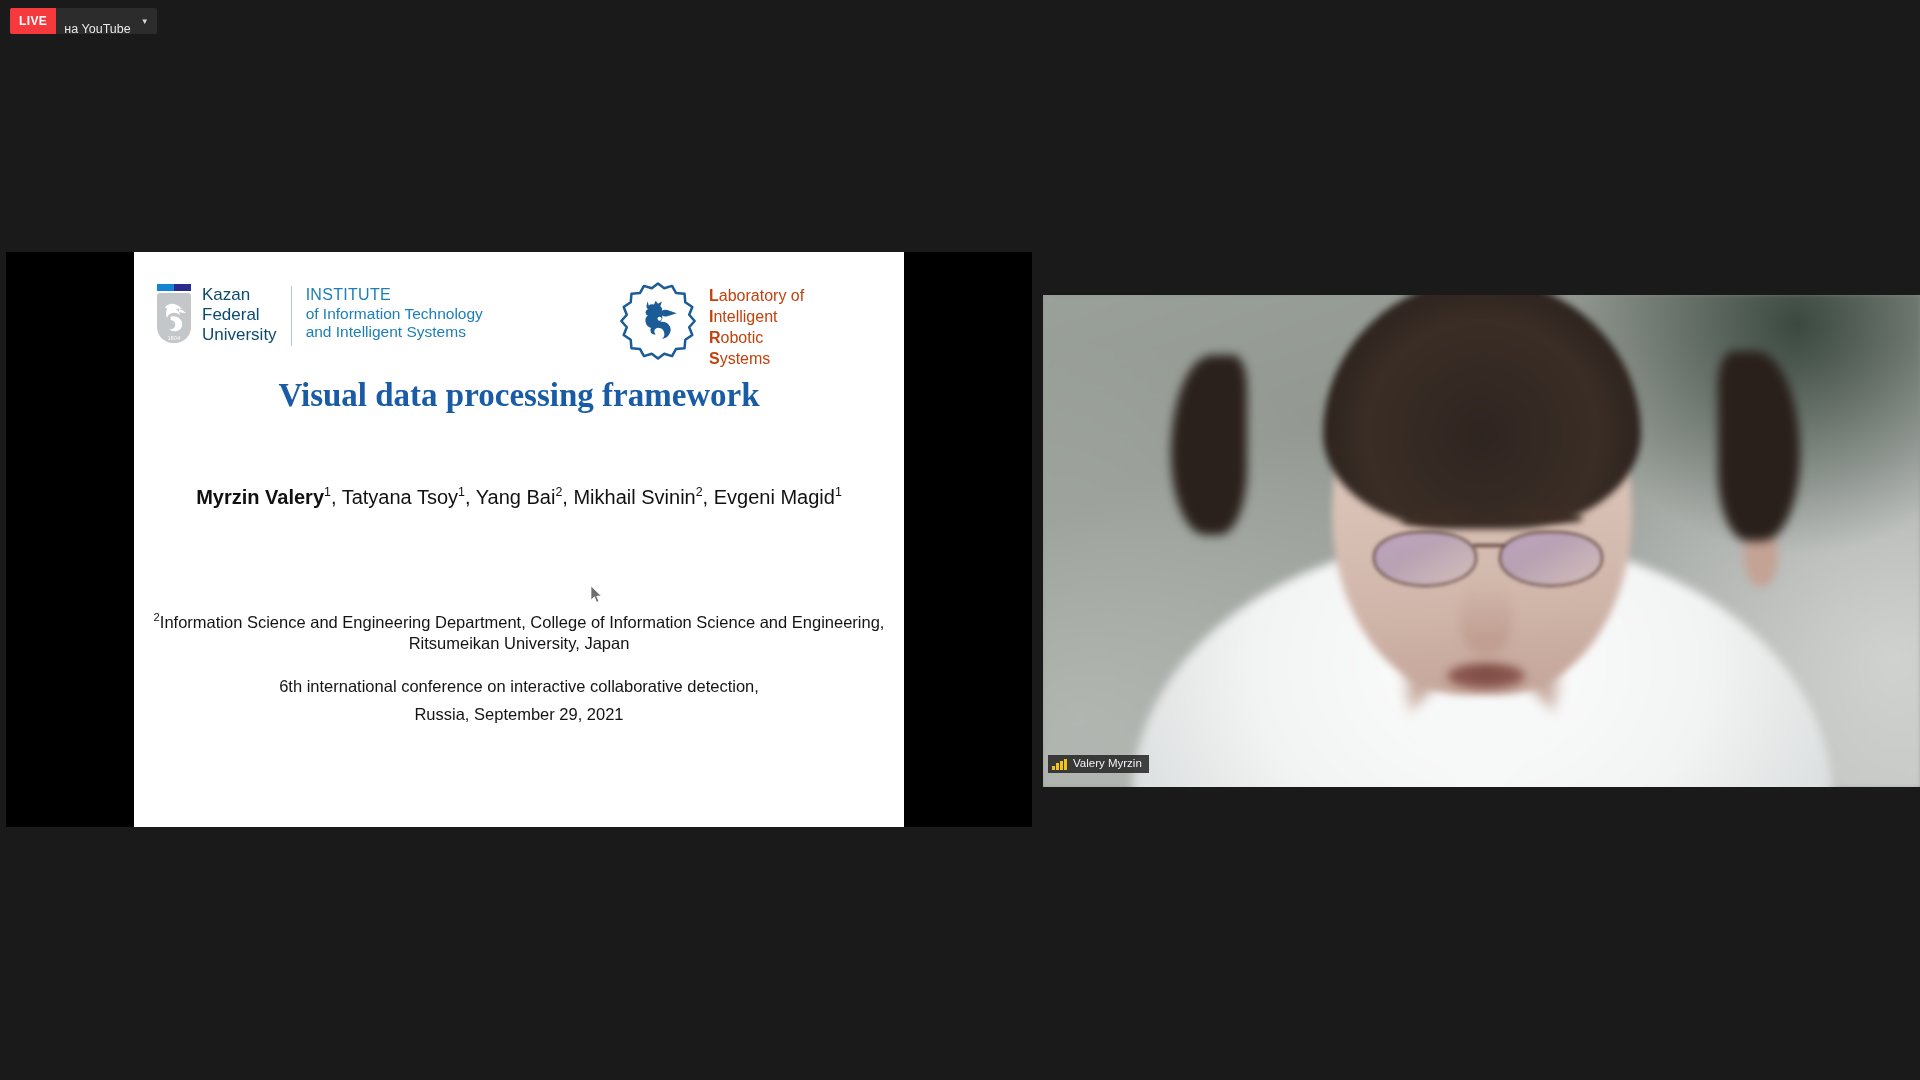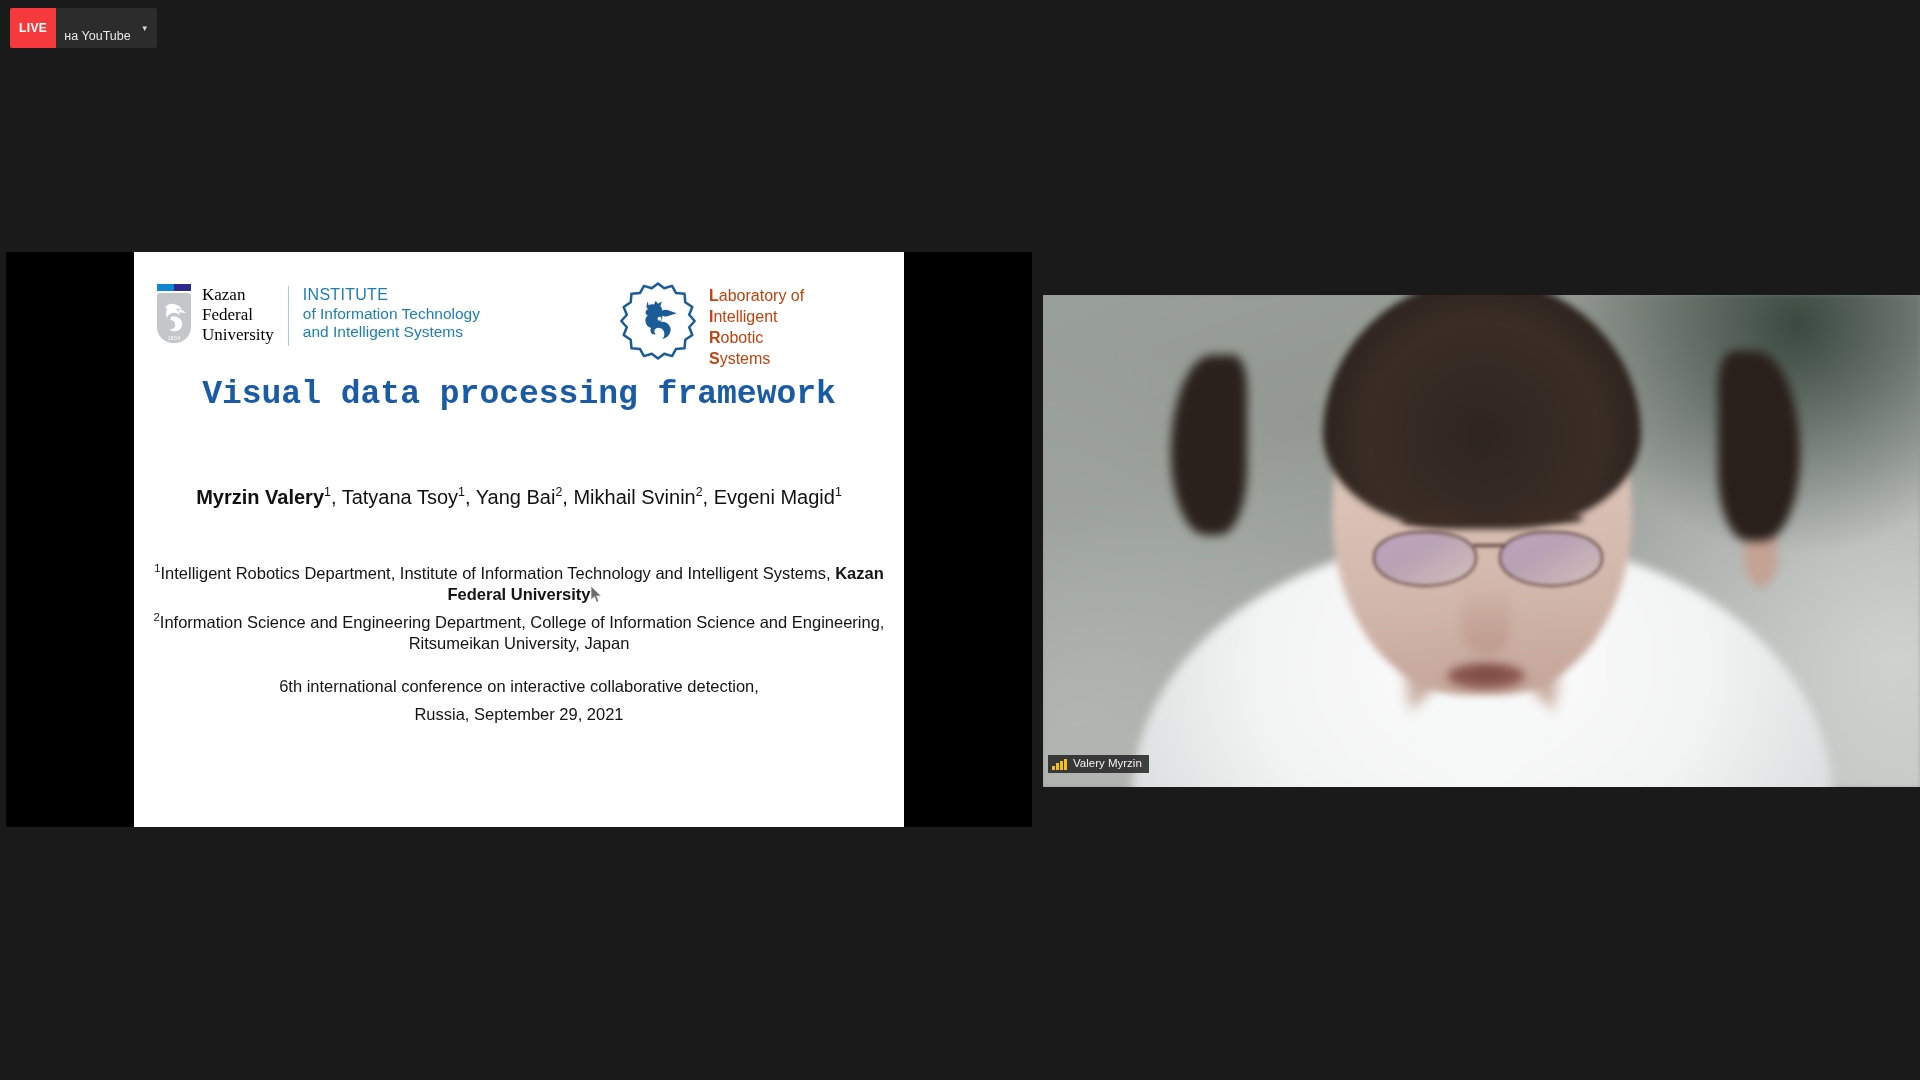--- a/index.html
+++ b/index.html
@@ -13,21 +13,21 @@
     position: relative;
     overflow: hidden;
     font-family: "Liberation Sans", sans-serif;
   }
 
   
   #live-badge {
     position: absolute;
     left: 10px;
     top: 8px;
-    height: 40px;
+    height: 26px;
     display: flex;
     align-items: stretch;
     background: #2c2c2c;
     border-radius: 2px;
     overflow: hidden;
     z-index: 40;
   }
   #live-badge .live-pill {
     background: #f5393d;
     color: #ffffff;
@@ -107,27 +107,26 @@
   .kfu-bars i.b2 { width: 17px; background: #2b2b8f; }
   .kfu-shield {
     position: absolute;
     left: 3px; top: 9px;
     width: 34px; height: 50px;
     background: #c4c7c9;
     border-radius: 3px 3px 16px 16px;
   }
   .kfu-shield svg { display: block; }
   .kfu-words {
-    color: #000000;
+    color: #0c4a6e;
     font-size: 17px;
     line-height: 20px;
     font-weight: normal;
     padding-top: 1px;
     white-space: nowrap;
-    font-family: Liberation Serif, serif;
   }
   .kfu-divider {
     width: 1px;
     background: #a9cbe0;
     height: 60px;
     margin: 2px 14px 0 14px;
   }
   .iitis-words {
     color: #1b7fb5;
     font-size: 15.5px;
@@ -158,21 +157,21 @@
   
   .slide-title {
     position: absolute;
     left: 30px; top: 120px;
     width: 710px;
     text-align: center;
     color: #1a5ba6;
     font-size: 33px;
     font-weight: bold;
     line-height: 46px;
-    font-family: Liberation Mono, monospace;
+    font-family: Liberation Serif, serif;
   }
   .slide-authors {
     position: absolute;
     left: 22px; top: 225px;
     width: 726px;
     text-align: center;
     color: #111111;
     font-size: 20px;
     line-height: 30px;
   }
@@ -457,23 +456,20 @@
 
     <div class="slide-title">
       <div>Visual data processing framework</div>
     </div>
 
     <div class="slide-authors">
       <b>Myrzin Valery</b><sup>1</sup><span>, Tatyana Tsoy</span><sup>1</sup><span>, Yang Bai</span><sup>2</sup><span>, Mikhail Svinin</span><sup>2</sup><span>,</span>
       <span>Evgeni Magid</span><sup>1</sup>
     </div>
 
-    <div class="affil" id="affil-1">
-      <sup>1</sup><span>Intelligent Robotics Department, Institute of Information Technology and Intelligent Systems, </span><b>Kazan Federal University</b>
-    </div>
     <div class="affil" id="affil-2">
       <sup>2</sup><span>Information Science and Engineering Department, College of Information Science and Engineering, Ritsumeikan University, Japan</span>
     </div>
 
     <div class="conf" id="conf-line-1">6th international conference on interactive collaborative detection,</div>
     <div class="conf" id="conf-line-2">Russia, September 29, 2021</div>
 
     <svg id="slide-cursor" viewBox="0 0 12 18">
       <path d="M0 0 L0 14 L3.4 10.8 L5.6 16.3 L7.8 15.3 L5.7 10.1 L10.3 10.1 Z" fill="#6f6f6f" stroke="#ffffff" stroke-width="0.7"></path>
     </svg>

